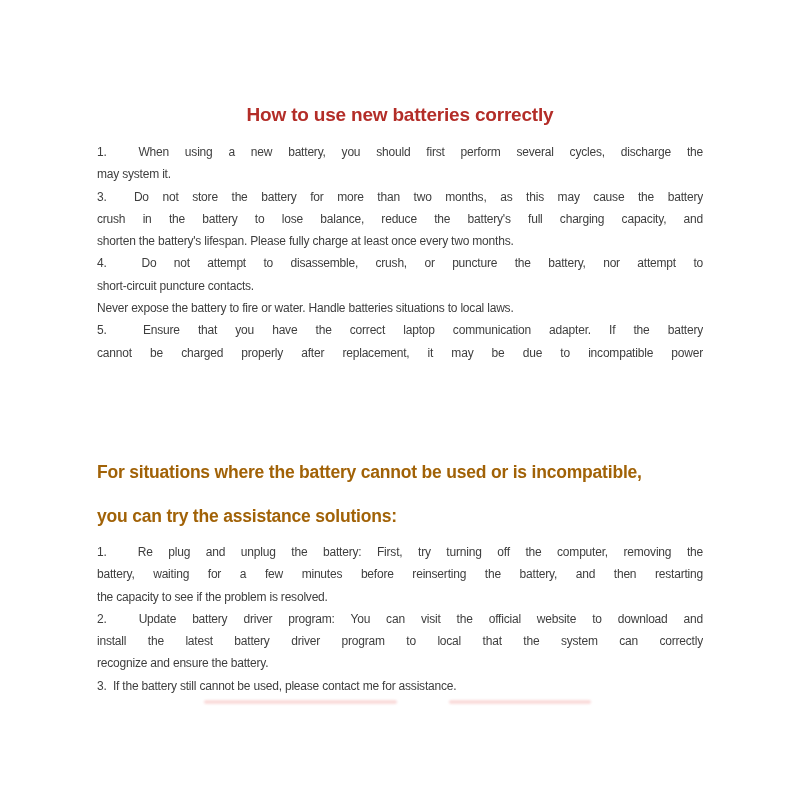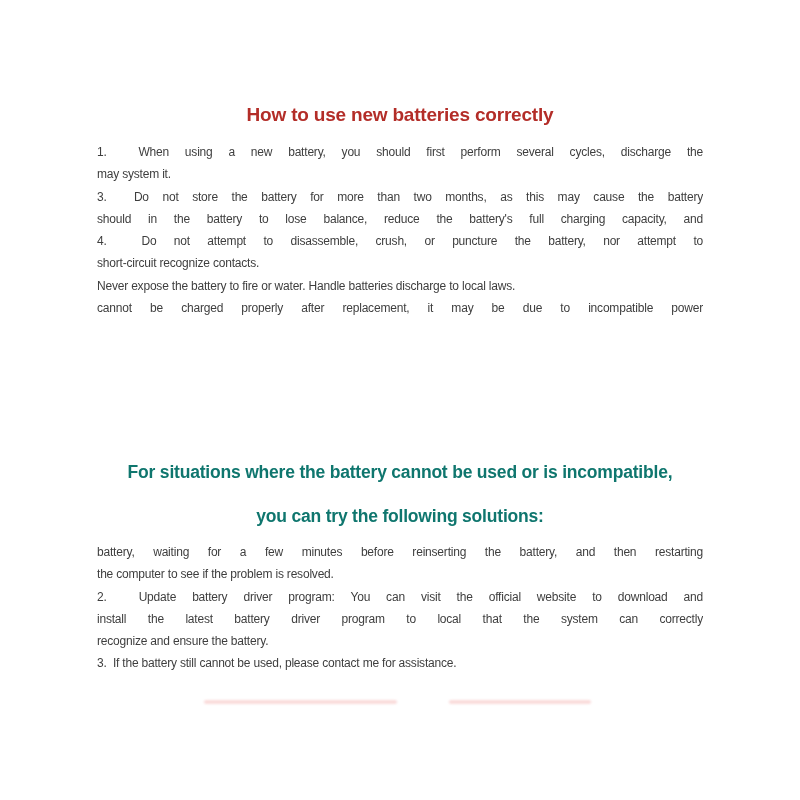--- a/index.html
+++ b/index.html
@@ -34,22 +34,22 @@
     color: #b32d28;
     font-size: 19px;
     line-height: 24px;
     font-weight: bold;
     letter-spacing: -0.2px;
   }
   .subtitle {
     position: absolute;
     left: 0;
     width: 100%;
-    text-align: center;
-    color: #0f766e;
+    text-align: left;
+    color: #a16207;
     font-size: 17.5px;
     line-height: 24px;
     font-weight: bold;
     letter-spacing: -0.2px;
   }
   .subtitle.l1 { top: 460px; }
   .subtitle.l2 { top: 504px; }
   .textblock {
     position: absolute;
     left: 0;
@@ -93,42 +93,45 @@
 
     <div class="textblock b1">
       <div>
         <div class="line j">1.&nbsp; When using a new battery, you should first perform several cycles, discharge the</div>
       </div>
       <div>
         <div class="line">may system it.</div>
       </div>
       <div>
         <div class="line j">3.&nbsp; Do not store the battery for more than two months, as this may cause the battery</div>
-        <div class="line j">should in the battery to lose balance, reduce the battery's full charging capacity, and</div>
+        <div class="line j">crush in the battery to lose balance, reduce the battery's full charging capacity, and</div>
+        <div class="line">shorten the battery's lifespan. Please fully charge at least once every two months.</div>
       </div>
       <div>
         <div class="line j">4.&nbsp; Do not attempt to disassemble, crush, or puncture the battery, nor attempt to</div>
-        <div class="line">short-circuit recognize contacts.</div>
+        <div class="line">short-circuit puncture contacts.</div>
       </div>
       <div>
-        <div class="line">Never expose the battery to fire or water. Handle batteries discharge to local laws.</div>
+        <div class="line">Never expose the battery to fire or water. Handle batteries situations to local laws.</div>
       </div>
       <div>
+        <div class="line j">5.&nbsp; Ensure that you have the correct laptop communication adapter. If the battery</div>
         <div class="line j">cannot be charged properly after replacement, it may be due to incompatible power</div>
       </div>
     </div>
 
     <div class="subtitle l1">For situations where the battery cannot be used or is incompatible,</div>
 
-    <div class="subtitle l2">you can try the following solutions:</div>
+    <div class="subtitle l2">you can try the assistance solutions:</div>
 
     <div class="textblock b2">
       <div>
+        <div class="line j">1.&nbsp; Re plug and unplug the battery: First, try turning off the computer, removing the</div>
         <div class="line j">battery, waiting for a few minutes before reinserting the battery, and then restarting</div>
-        <div class="line">the computer to see if the problem is resolved.</div>
+        <div class="line">the capacity to see if the problem is resolved.</div>
       </div>
       <div>
         <div class="line j">2.&nbsp; Update battery driver program: You can visit the official website to download and</div>
         <div class="line j">install the latest battery driver program to local that the system can correctly</div>
         <div class="line">recognize and ensure the battery.</div>
       </div>
       <div>
         <div class="line">3.&nbsp; If the battery still cannot be used, please contact me for assistance.</div>
       </div>
     </div>

